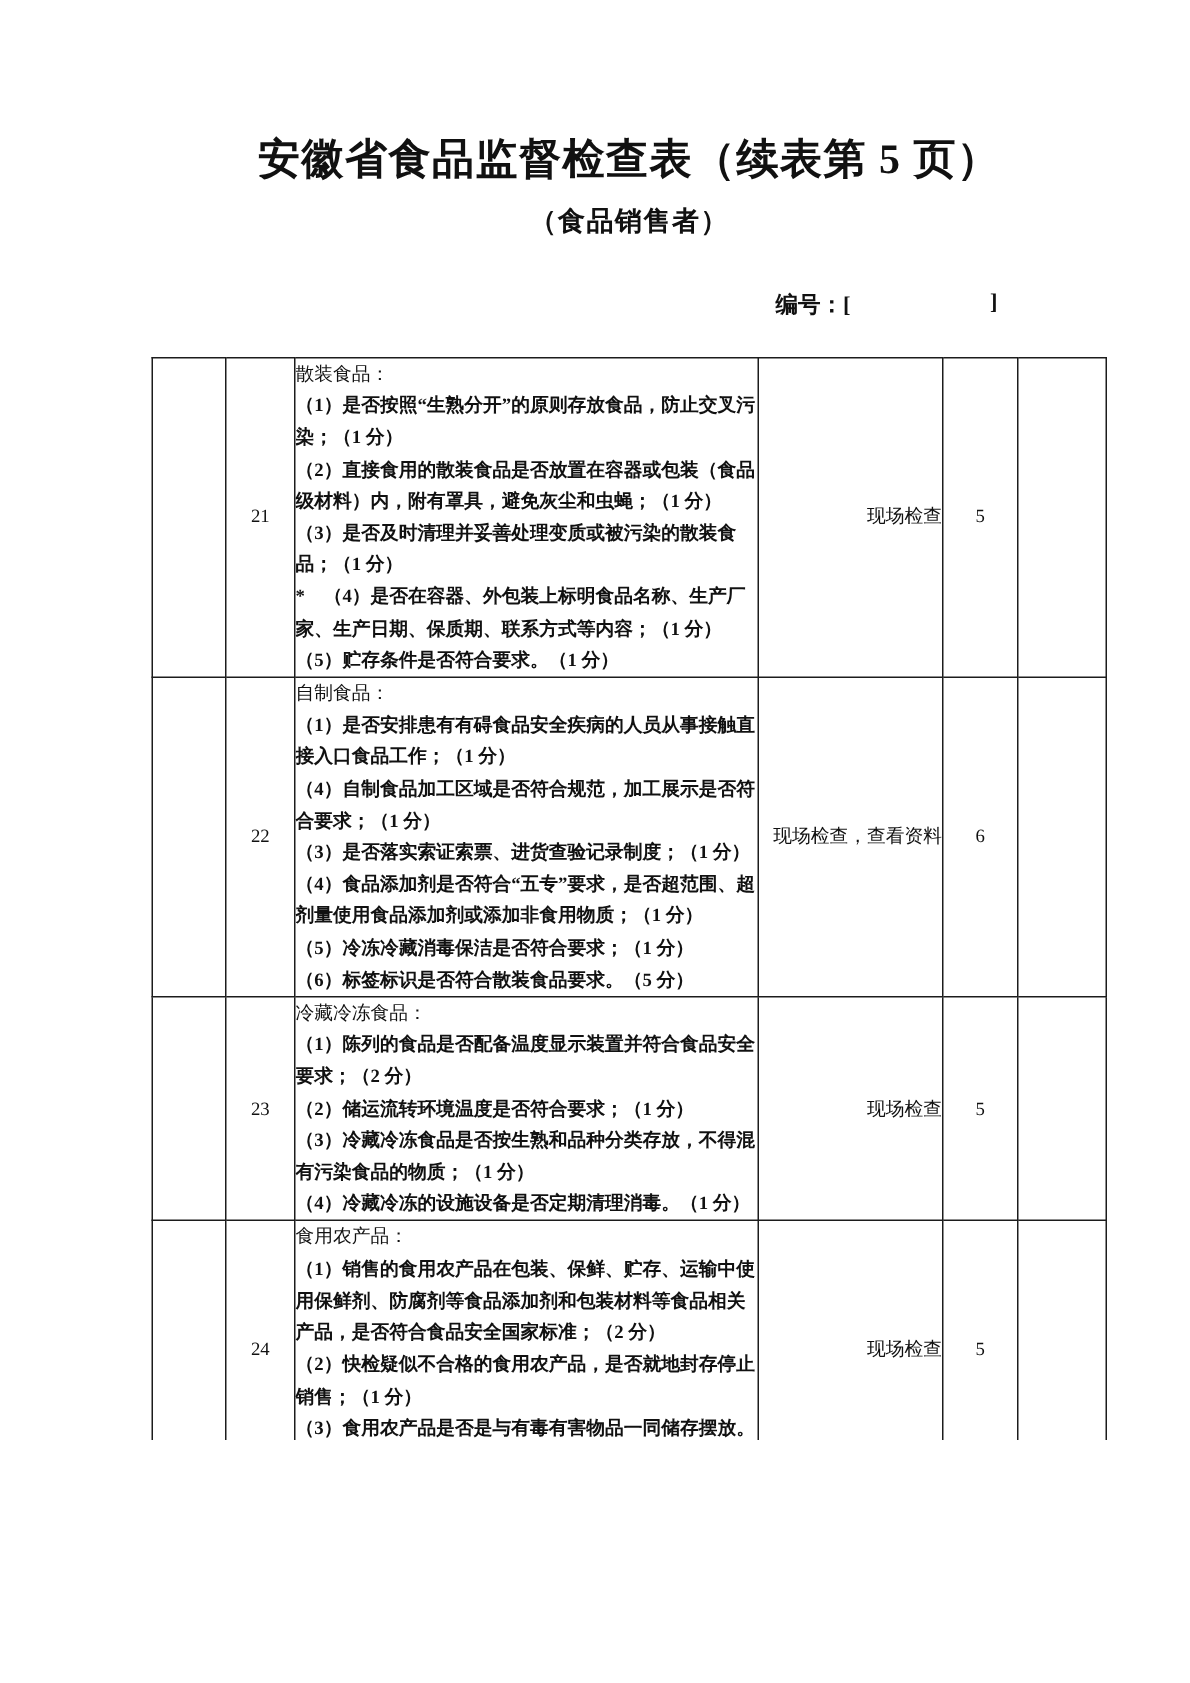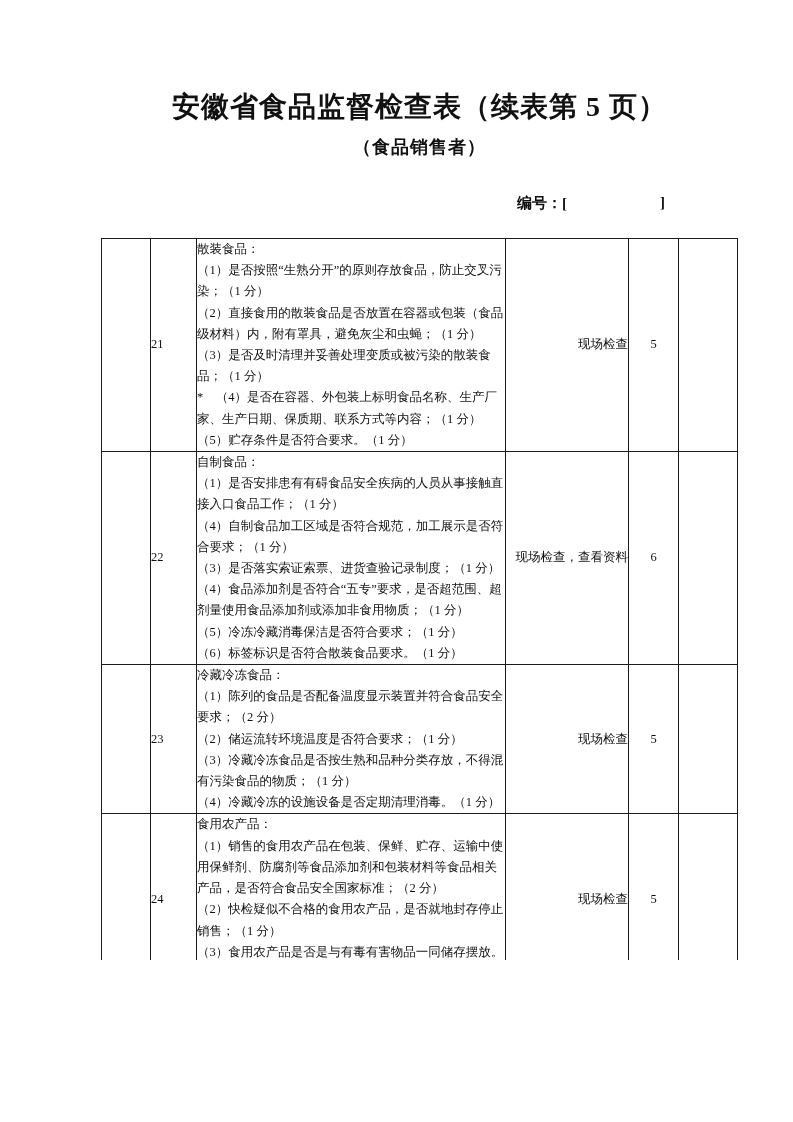--- a/index.html
+++ b/index.html
@@ -75,41 +75,41 @@
   col.c2 { width: 46px; }
   col.c3 { width: 309px; }
   col.c4 { width: 123px; }
   col.c5 { width: 50px; }
   col.c6 { width: 59px; }
   tr.r1 td { height: 212px; }
   tr.r2 td { height: 212px; }
   tr.r3 td { height: 146px; }
   tr.r4 td { height: 167px; }
   td.num {
-    text-align: left;
+    text-align: center;
     font-size: 13px;
   }
   td.content {
     vertical-align: top;
     padding: 1px 1px 1px 3px;
   }
   td.method {
     text-align: right;
     padding-left: 3px;
     padding-right: 1px;
   }
   td.score {
     text-align: center;
     font-size: 13px;
   }
   .category {
     font-weight: normal;
   }
   .item-line {
-    font-weight: normal;
+    font-weight: bold;
   }
 </style>
 </head>
 <body>
 
 <div class="page">
 
   <h1 class="doc-title">安徽省食品监督检查表（续表第 5 页）</h1>
   <h2 class="doc-subtitle">（食品销售者）</h2>
 
@@ -150,21 +150,21 @@
         <td class="blank"></td>
         <td class="num">22</td>
         <td class="content">
           <div class="category">自制食品：</div>
           <div class="items">
               <div class="item-line">（1）是否安排患有有碍食品安全疾病的人员从事接触直接入口食品工作；（1 分）</div>
               <div class="item-line">（4）自制食品加工区域是否符合规范，加工展示是否符合要求；（1 分）</div>
               <div class="item-line">（3）是否落实索证索票、进货查验记录制度；（1 分）</div>
               <div class="item-line">（4）食品添加剂是否符合“五专”要求，是否超范围、超剂量使用食品添加剂或添加非食用物质；（1 分）</div>
               <div class="item-line">（5）冷冻冷藏消毒保洁是否符合要求；（1 分）</div>
-              <div class="item-line">（6）标签标识是否符合散装食品要求。（1 分）</div>
+              <div class="item-line">（6）标签标识是否符合散装食品要求。（5 分）</div>
             </div>
         </td>
         <td class="method">现场检查，查看资料</td>
         <td class="score">6</td>
         <td class="blank"></td>
       </tr>
       <tr class="r3">
         <td class="blank"></td>
         <td class="num">23</td>
         <td class="content">

